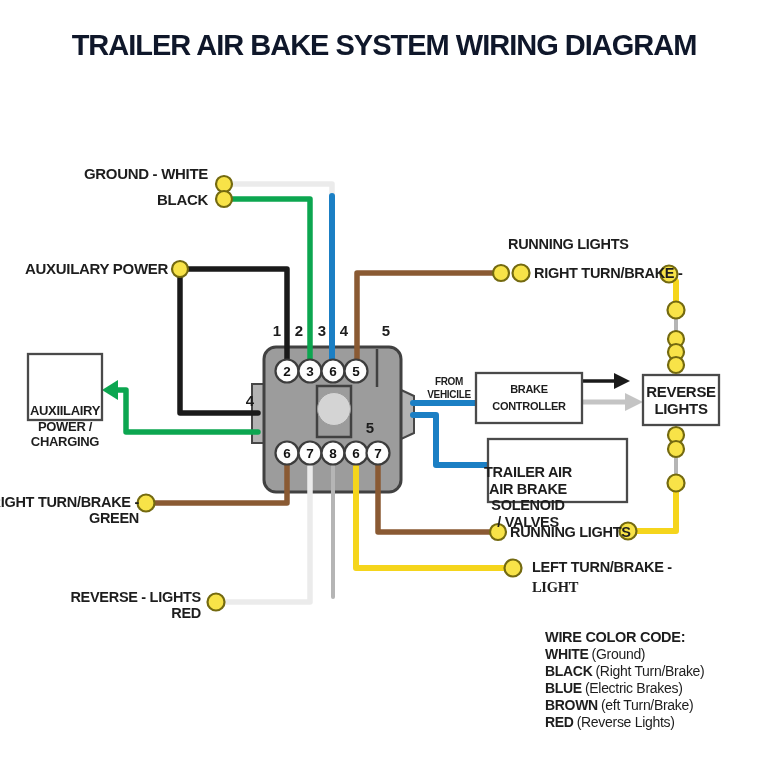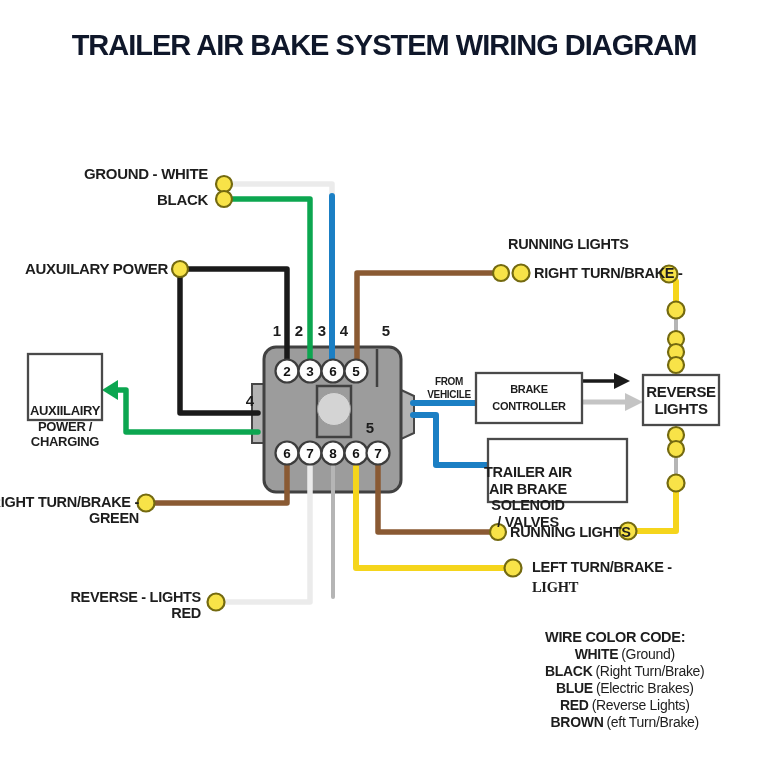--- a/index.html
+++ b/index.html
@@ -35,21 +35,21 @@
   .conn-sq{fill:#9c9c9c;stroke:#414141;stroke-width:2.5;}
   .conn-circ{fill:#d4d4d4;stroke:#9a9a9a;stroke-width:1;}
   .pin{fill:#fdfdfd;stroke:#3c3c3c;stroke-width:2.2;}
   .pin-num{font-family:"Liberation Sans",sans-serif;font-size:13.5px;font-weight:700;fill:#111;}
   .conn-num{font-family:"Liberation Sans",sans-serif;font-size:15px;font-weight:700;fill:#1d1d1d;}
   .dot{fill:#f8e348;stroke:#746a10;stroke-width:2.2;}
   .dbox{fill:#ffffff;stroke:#4a4a4a;stroke-width:2.3;}
 
   .legend{position:absolute;left:513px;top:628px;color:#1d1d1d;letter-spacing:-0.3px;margin-left:32px;}
   .legend .hd{font-size:14.5px;font-weight:700;line-height:18px;}
-  .legend .ln{font-size:14px;line-height:17px;text-align:center;}
+  .legend .ln{font-size:14px;line-height:17px;}
   .legend .nm{font-weight:700;}
   .legend .ds{font-weight:500;margin-left:3px;}
 </style>
 </head>
 <body>
 
 <div id="stage">
 
   <svg id="wiring-svg" width="768" height="768" viewBox="0 0 768 768">
 
@@ -198,17 +198,17 @@
   <div class="lbl" style="left:532px;top:560px;font-size:14.5px;">
     <div>LEFT TURN/BRAKE -</div>
     <div style="margin-top:4px;font-family:Liberation Serif, serif;">LIGHT</div>
   </div>
 
   <div class="legend">
     <div class="hd">WIRE COLOR CODE:</div>
     <div class="ln"><span class="nm">WHITE</span><span class="ds">(Ground)</span></div>
     <div class="ln"><span class="nm">BLACK</span><span class="ds">(Right Turn/Brake)</span></div>
     <div class="ln"><span class="nm">BLUE</span><span class="ds">(Electric Brakes)</span></div>
+    <div class="ln"><span class="nm">BROWN</span><span class="ds">(eft Turn/Brake)</span></div>
     <div class="ln"><span class="nm">RED</span><span class="ds">(Reverse Lights)</span></div>
-    <div class="ln"><span class="nm">BROWN</span><span class="ds">(eft Turn/Brake)</span></div>
   </div>
 
 </div>
 
 </body></html>

